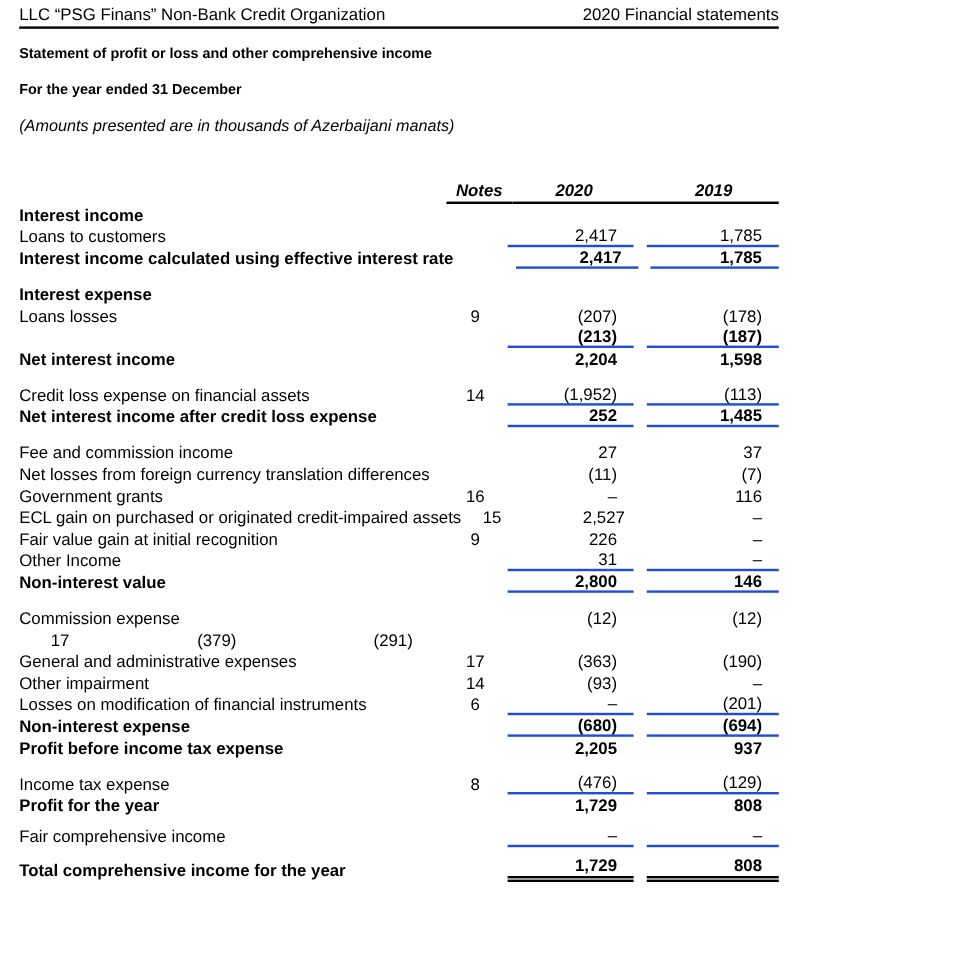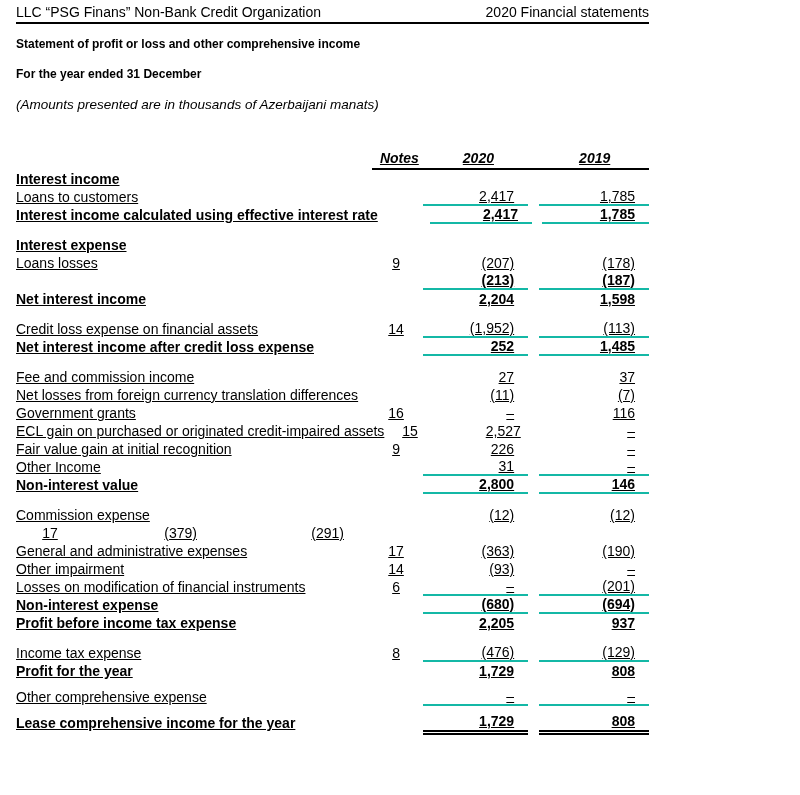--- a/index.html
+++ b/index.html
@@ -27,34 +27,34 @@
   }
   h1.title { margin-top: 10px; }
   h2.subtitle { margin-top: 10px; }
   p.amounts-note {
     font-size: 13.5px; font-style: italic; line-height: 17px;
     margin: 12px 0 0 0;
   }
 
   
   .table { margin-top: 37px; font-size: 14px; }
-  .row { display: flex; align-items: flex-start; text-decoration: underline; }
+  .row { display: flex; align-items: center; }
   .row > div { height: 18px; line-height: 18px; white-space: nowrap; overflow: visible; }
 
   .c-label { width: 439px; text-align: left; }
   .c-note  { width: 68px;  text-align: center; }
   .c-v2020 { width: 127px; text-align: right; padding-right: 14px; }
   .c-gap   { width: 13px; }
   .c-v2019 { width: 134px; text-align: right; padding-right: 14px; }
 
   .row.bold { font-weight: bold; }
   .row.gap-section { margin-top: 12px; }
   .row.gap-small   { margin-top: 8px; }
 
-  .rule-single { border-bottom: 2px solid #14b8a6; line-height: 16px !important; }
+  .rule-single { border-bottom: 2px solid #1d4ed8; line-height: 16px !important; }
   .rule-double { border-bottom: 5px double #000; height: 21px !important; line-height: 14px !important; }
 
   
   .header-row > div { height: 20px; line-height: 17px; }
   .header-row .hcell {
     font-weight: bold; font-style: italic;
     border-bottom: 2px solid #000;
     text-align: center; padding-right: 0;
   }
 </style>
@@ -249,28 +249,28 @@
           <div class="c-v2019 rule-single">(129)</div>
         </div>
         <div class="row bold">
           <div class="c-label">Profit for the year</div>
           <div class="c-note"></div>
           <div class="c-v2020">1,729</div>
           <div class="c-gap"></div>
           <div class="c-v2019">808</div>
         </div>
         <div class="row gap-small">
-          <div class="c-label">Other comprehensive expense</div>
+          <div class="c-label">Fair comprehensive income</div>
           <div class="c-note"></div>
           <div class="c-v2020 rule-single">–</div>
           <div class="c-gap"></div>
           <div class="c-v2019 rule-single">–</div>
         </div>
         <div class="row bold gap-small">
-          <div class="c-label">Lease comprehensive income for the year</div>
+          <div class="c-label">Total comprehensive income for the year</div>
           <div class="c-note"></div>
           <div class="c-v2020 rule-double">1,729</div>
           <div class="c-gap"></div>
           <div class="c-v2019 rule-double">808</div>
         </div>
       </div>
   </div>
 
 </div>
 

